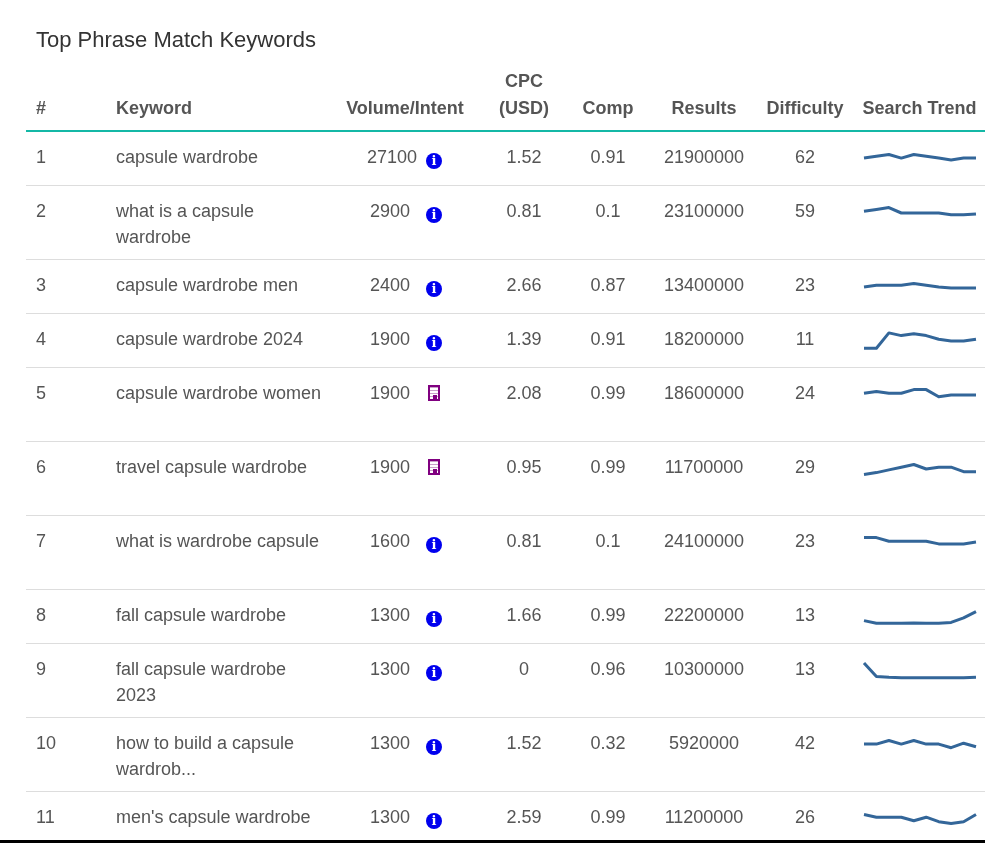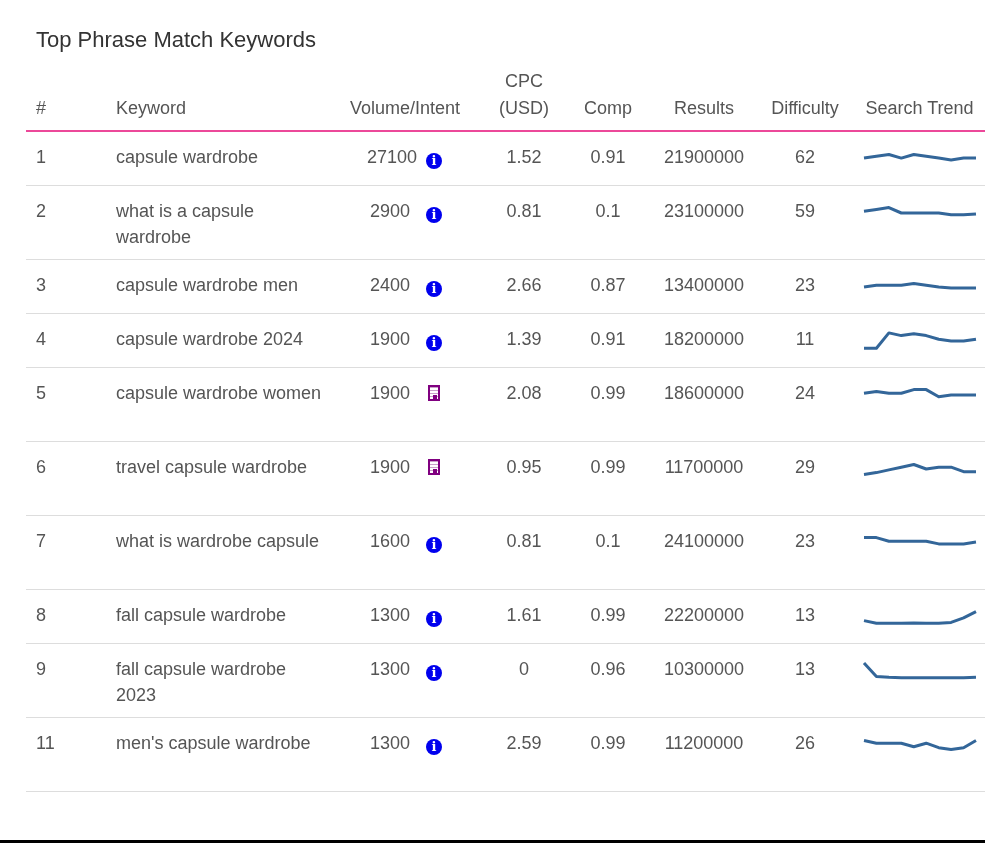--- a/index.html
+++ b/index.html
@@ -1,20 +1,20 @@
 <!DOCTYPE html>
 <html><head>
 <meta charset="utf-8">
 <style>
   html, body { margin:0; padding:0; background:#fff; }
   body { width:985px; height:843px; overflow:hidden; position:relative;
          font-family:"Liberation Sans", sans-serif; color:#555; }
   .title { position:absolute; left:28px; top:19px; font-size:22px; color:#333; font-weight:normal; margin:8px; }
   table { position:absolute; left:26px; top:64px; width:959px; border-collapse:collapse; font-size:18px; }
-  th { font-weight:normal; color:#555; text-align:center; vertical-align:bottom; padding:4px 4px 8px; line-height:27px; border-bottom:2px solid #ec4899; }
+  th { font-weight:bold; color:#555; text-align:center; vertical-align:bottom; padding:4px 4px 8px; line-height:27px; border-bottom:2px solid #14b8a6; }
   th.num, td.num { text-align:left; padding-left:10px; width:72px; }
   th.kw, td.kw { text-align:left; width:206px;margin-left:24px; }
   td { vertical-align:top; padding:12px 4px 0; line-height:26px; border-bottom:1px solid #ddd; text-align:center; }
   tr.single td { height:41px; }
   tr.double td { height:61px; }
   .vol { display:inline-block; width:46px; text-align:center; }
   .intent { display:inline-block; width:18px; margin-left:12px; vertical-align:-2px; }
   .info-icon { display:inline-block; width:16px; height:16px; border-radius:50%; background:#0000ee; color:#fff;
                font-weight:bold; font-family:"DejaVu Serif", serif; font-size:13px; line-height:16px; text-align:center; }
   .building-icon { display:inline-block; width:12px; height:16px; border:2px solid #800080; box-sizing:border-box; position:relative;
@@ -137,21 +137,21 @@
         <td>
           <svg class="spark" width="116" height="22">
             <polyline points="2.0,5.6 14.4,5.6 26.9,9.2 39.3,9.2 51.8,9.2 64.2,9.2 76.7,11.9 89.1,11.9 101.6,11.9 114.0,10.1" fill="none" stroke="#336699" stroke-width="3" stroke-linejoin="round"></polyline>
           </svg>
         </td>
       </tr>
       <tr class="single">
         <td class="num">8</td>
         <td class="kw">fall capsule wardrobe</td>
         <td><span class="vol">1300</span><span class="intent"><span class="info-icon">i</span></span></td>
-        <td>1.61</td>
+        <td>1.66</td>
         <td>0.99</td>
         <td>22200000</td>
         <td>13</td>
         <td>
           <svg class="spark" width="116" height="22">
             <polyline points="2.0,14.6 14.4,17.3 26.9,17.3 39.3,17.3 51.8,16.9 64.2,17.3 76.7,17.3 89.1,16.4 101.6,11.9 114.0,5.6" fill="none" stroke="#336699" stroke-width="3" stroke-linejoin="round"></polyline>
           </svg>
         </td>
       </tr>
       <tr class="double">
@@ -162,20 +162,34 @@
         <td>0.96</td>
         <td>10300000</td>
         <td>13</td>
         <td>
           <svg class="spark" width="116" height="22">
             <polyline points="2.0,2.9 14.4,16.4 26.9,17.3 39.3,17.8 51.8,17.8 64.2,17.8 76.7,17.8 89.1,17.8 101.6,17.8 114.0,17.3" fill="none" stroke="#336699" stroke-width="3" stroke-linejoin="round"></polyline>
           </svg>
         </td>
       </tr>
       <tr class="double">
+        <td class="num">10</td>
+        <td class="kw">how to build a capsule wardrob...</td>
+        <td><span class="vol">1300</span><span class="intent"><span class="info-icon">i</span></span></td>
+        <td>1.52</td>
+        <td>0.32</td>
+        <td>5920000</td>
+        <td>42</td>
+        <td>
+          <svg class="spark" width="116" height="22">
+            <polyline points="2.0,10.1 14.4,10.1 26.9,6.5 39.3,10.1 51.8,6.5 64.2,10.1 76.7,10.1 89.1,13.7 101.6,9.2 114.0,12.8" fill="none" stroke="#336699" stroke-width="3" stroke-linejoin="round"></polyline>
+          </svg>
+        </td>
+      </tr>
+      <tr class="double">
         <td class="num">11</td>
         <td class="kw">men's capsule wardrobe</td>
         <td><span class="vol">1300</span><span class="intent"><span class="info-icon">i</span></span></td>
         <td>2.59</td>
         <td>0.99</td>
         <td>11200000</td>
         <td>26</td>
         <td>
           <svg class="spark" width="116" height="22">
             <polyline points="2.0,6.5 14.4,9.2 26.9,9.2 39.3,9.2 51.8,12.8 64.2,9.2 76.7,13.7 89.1,15.5 101.6,13.7 114.0,6.5" fill="none" stroke="#336699" stroke-width="3" stroke-linejoin="round"></polyline>

